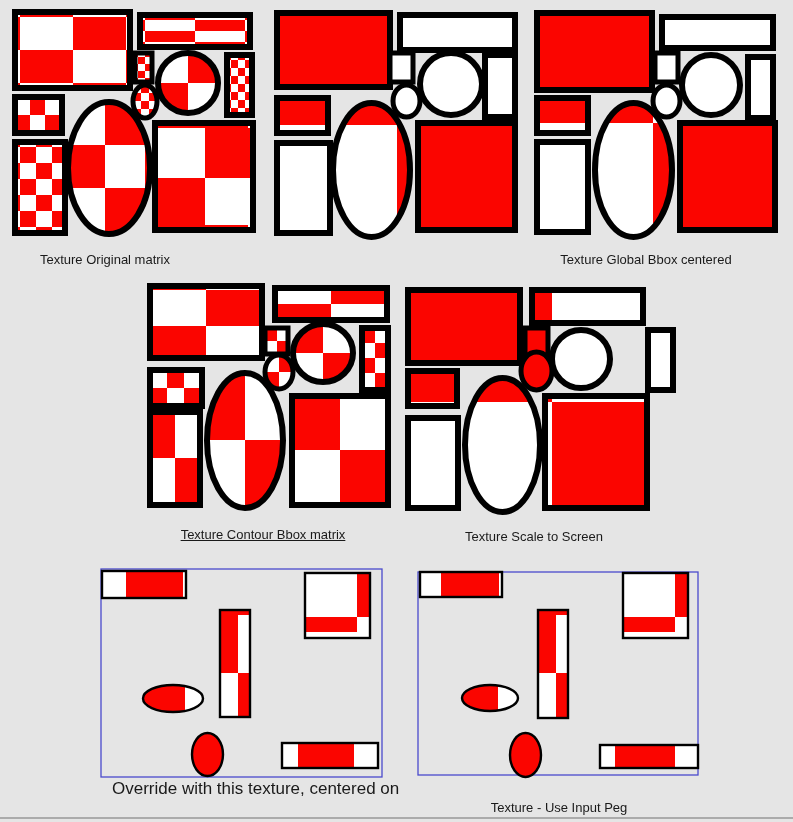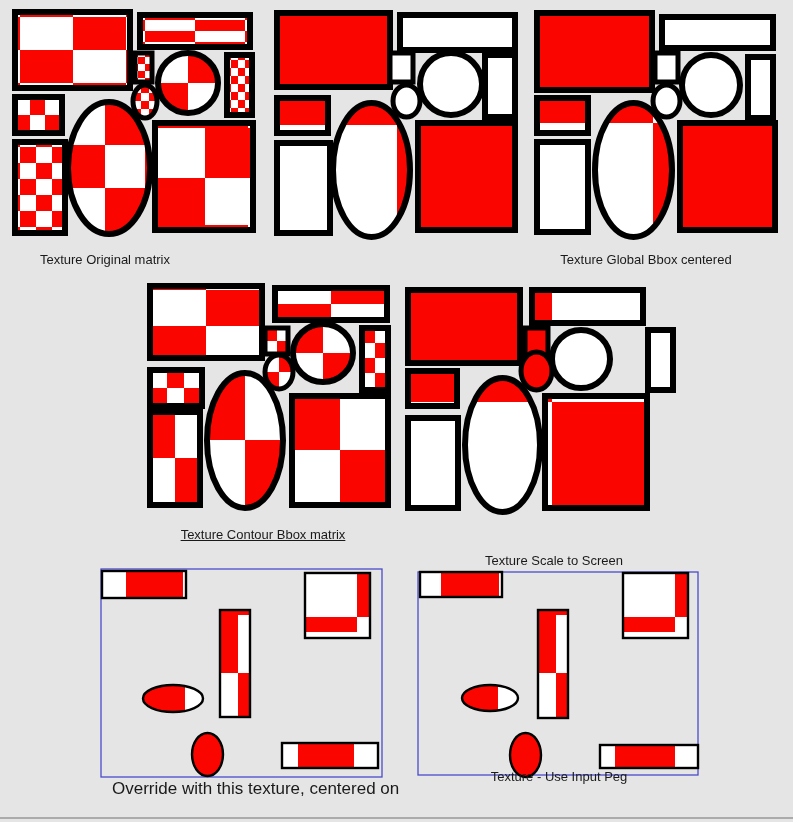--- a/index.html
+++ b/index.html
@@ -10,23 +10,23 @@
   .stage svg{position:absolute;left:0;top:0;}
   .caption{
     position:absolute;color:#1a1a1a;font-size:13px;line-height:16px;
     white-space:nowrap;
   }
   .caption.center{text-align:center;}
   .c1{left:15px;top:252px;width:180px;}
   .c2{left:286px;top:252px;width:180px;}
   .c3{left:550px;top:252px;width:192px;}
   .c4{left:167px;top:527px;width:192px;text-decoration:underline;}
-  .c5{left:458px;top:529px;width:192px;margin-top:24px;}
+  .c5{left:438px;top:529px;width:192px;}
   .c6{left:112px;top:780px;width:300px;font-size:17px;line-height:17.5px;white-space:normal;}
-  .c7{left:462px;top:769px;width:194px;}
+  .c7{left:462px;top:800px;width:194px;}
   .divider{position:absolute;left:0px;top:817px;width:793px;height:2px;background:#ababab;}
 </style>
 </head>
 <body>
 
 <div class="stage">
   <svg id="scene" width="793" height="822" viewBox="0 0 793 822">
       <defs>
         <pattern id="pat1" patternUnits="userSpaceOnUse" x="73" y="17" width="106" height="66">
           <rect x="0" y="0" width="106" height="66" fill="#ffffff"></rect>

